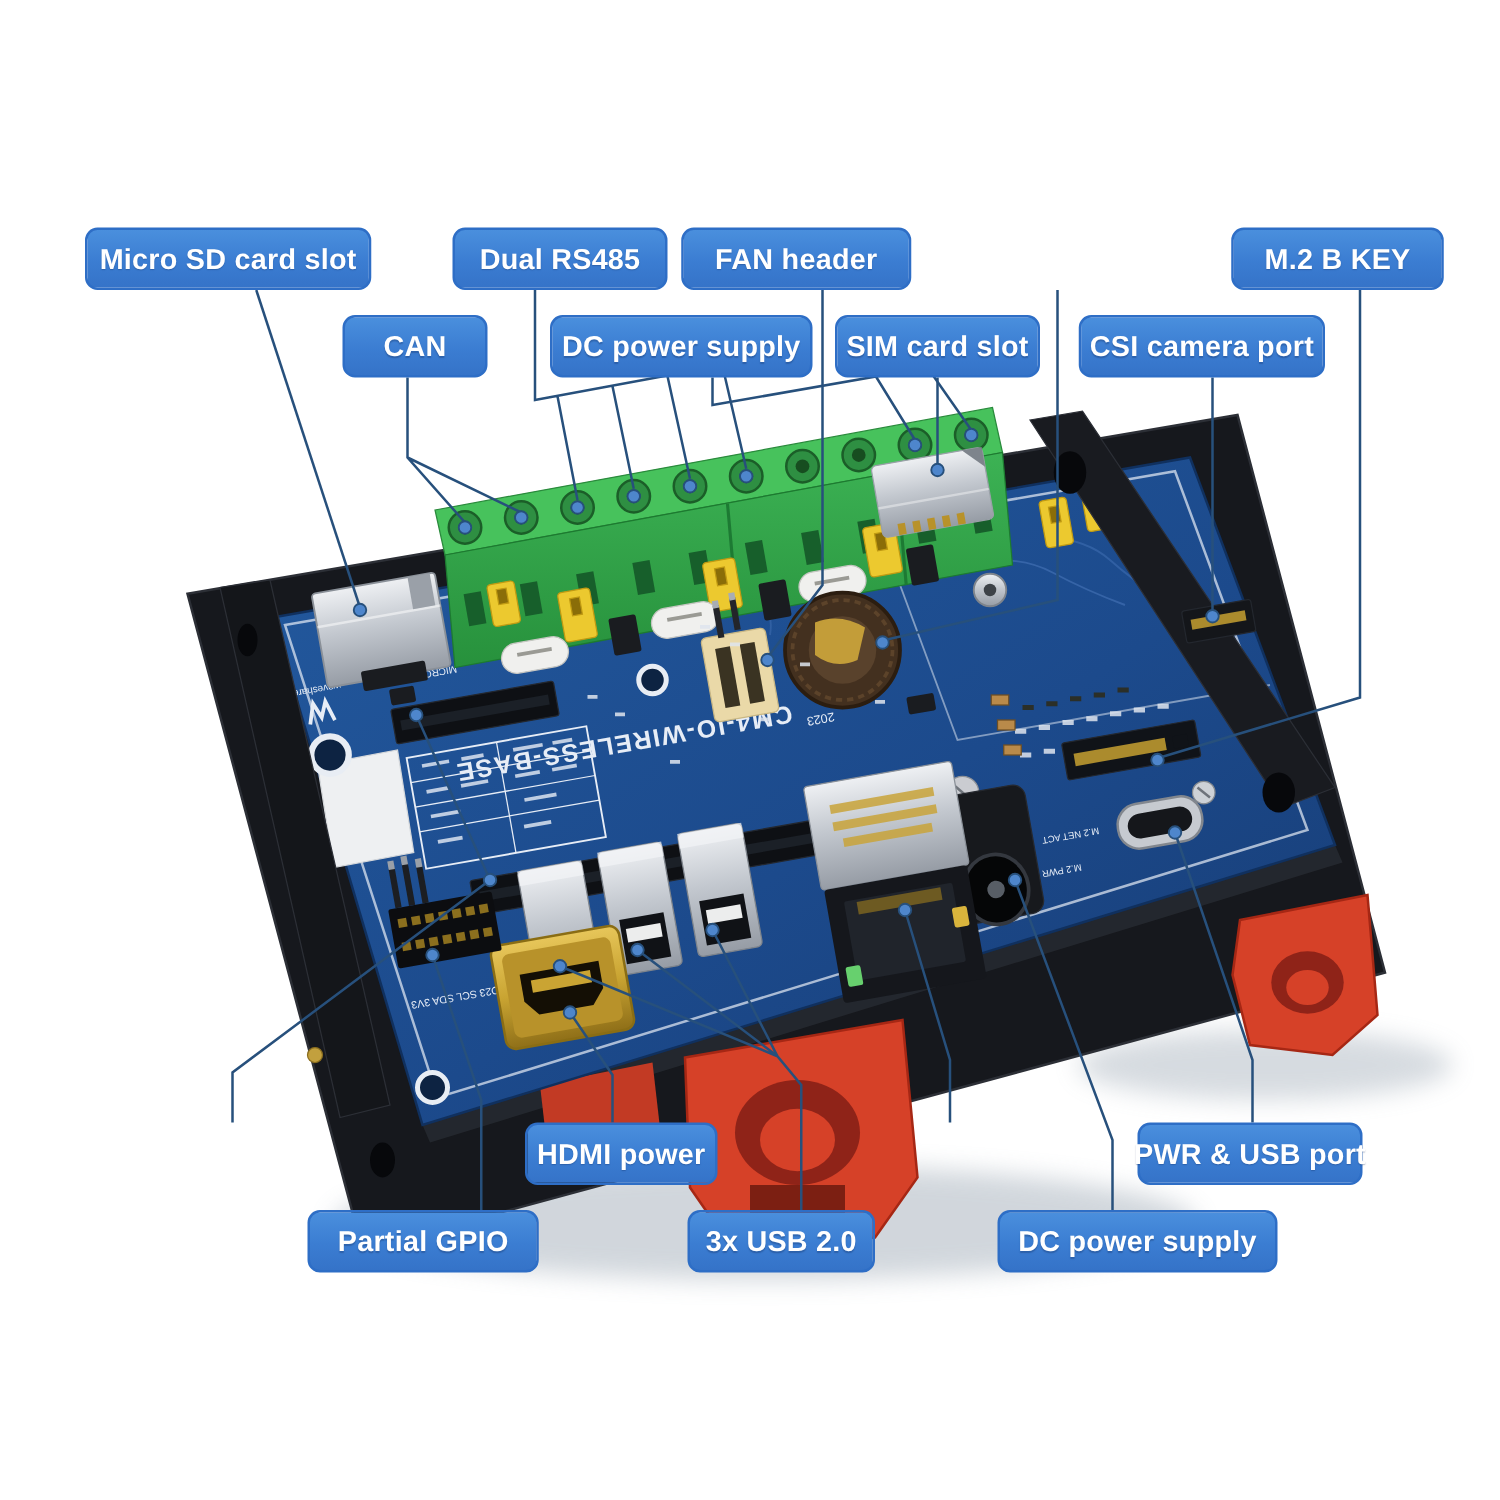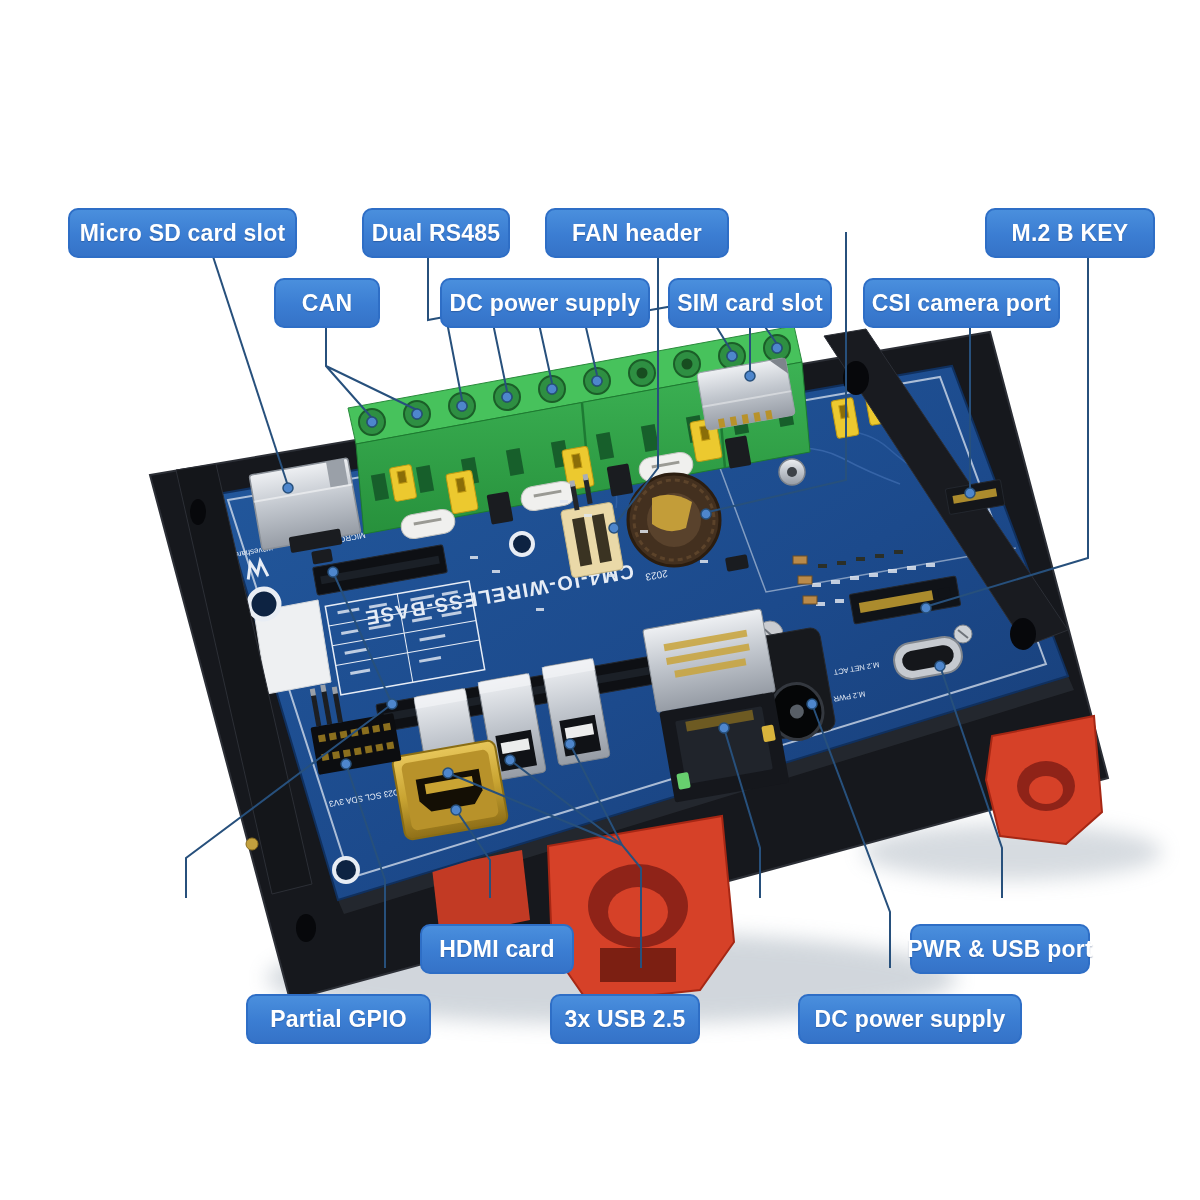--- a/index.html
+++ b/index.html
@@ -3,21 +3,21 @@
 <meta charset="utf-8">
 <style>
   html,body{margin:0;padding:0;background:#ffffff;}
   .stage{position:relative;width:1200px;height:1200px;background:#ffffff;overflow:hidden;
          font-family:"Liberation Sans", sans-serif;}
   .scene{position:absolute;left:0;top:0;width:1200px;height:1200px;}
   .lbl{position:absolute;height:50px;display:flex;align-items:center;justify-content:center;
        background:linear-gradient(180deg,#4a8fdd 0%,#3b7dd2 55%,#3573c8 100%);
        border:2px solid #2e6ec6;border-radius:10px;box-sizing:border-box;
        color:#ffffff;font-size:23px;font-weight:700;white-space:nowrap;letter-spacing:.2px;
-       text-shadow:0 1px 1px rgba(20,50,100,.35);margin-top:26px;}
+       text-shadow:0 1px 1px rgba(20,50,100,.35);}
   .lbl span{pointer-events:none;}
 </style>
 </head>
 <body>
 
 <div class="stage">
 
 <svg class="scene" viewBox="0 0 1200 1200" aria-hidden="true">
   <defs>
     <linearGradient id="metal" x1="0" y1="0" x2="0" y2="1">
@@ -483,53 +483,53 @@
       <circle cx="724" cy="728" r="5"></circle>
       <circle cx="812" cy="704" r="5"></circle>
       <circle cx="940" cy="666" r="5"></circle>
     </g>
   </g>
 </svg>
 
 <div class="lbl" style="left:68px;top:182px;width:229px">
       <span>Micro SD card slot</span>
     </div>
-<div class="lbl" style="left:362px;top:182px;width:148px">
+<div class="lbl" style="left:362px;top:182px;width:172px">
       <span>Dual RS485</span>
     </div>
 <div class="lbl" style="left:545px;top:182px;width:184px">
       <span>FAN header</span>
     </div>
 <div class="lbl" style="left:985px;top:182px;width:170px">
       <span>M.2 B KEY</span>
     </div>
 
-<div class="lbl" style="left:274px;top:252px;width:106px">
+<div class="lbl" style="left:274px;top:252px;width:116px">
       <span>CAN</span>
     </div>
 <div class="lbl" style="left:440px;top:252px;width:210px">
       <span>DC power supply</span>
     </div>
 <div class="lbl" style="left:668px;top:252px;width:164px">
       <span>SIM card slot</span>
     </div>
 <div class="lbl" style="left:863px;top:252px;width:197px">
       <span>CSI camera port</span>
     </div>
 
 <div class="lbl" style="left:420px;top:898px;width:154px">
-      <span>HDMI card</span>
+      <span>HDMI power</span>
     </div>
 <div class="lbl" style="left:910px;top:898px;width:180px">
       <span>PWR &amp; USB port</span>
     </div>
 
 <div class="lbl" style="left:246px;top:968px;width:185px">
       <span>Partial GPIO</span>
     </div>
 <div class="lbl" style="left:550px;top:968px;width:150px">
-      <span>3x USB 2.5</span>
+      <span>3x USB 2.0</span>
     </div>
 <div class="lbl" style="left:798px;top:968px;width:224px">
       <span>DC power supply</span>
     </div>
 
 </div>
 
 </body></html>

